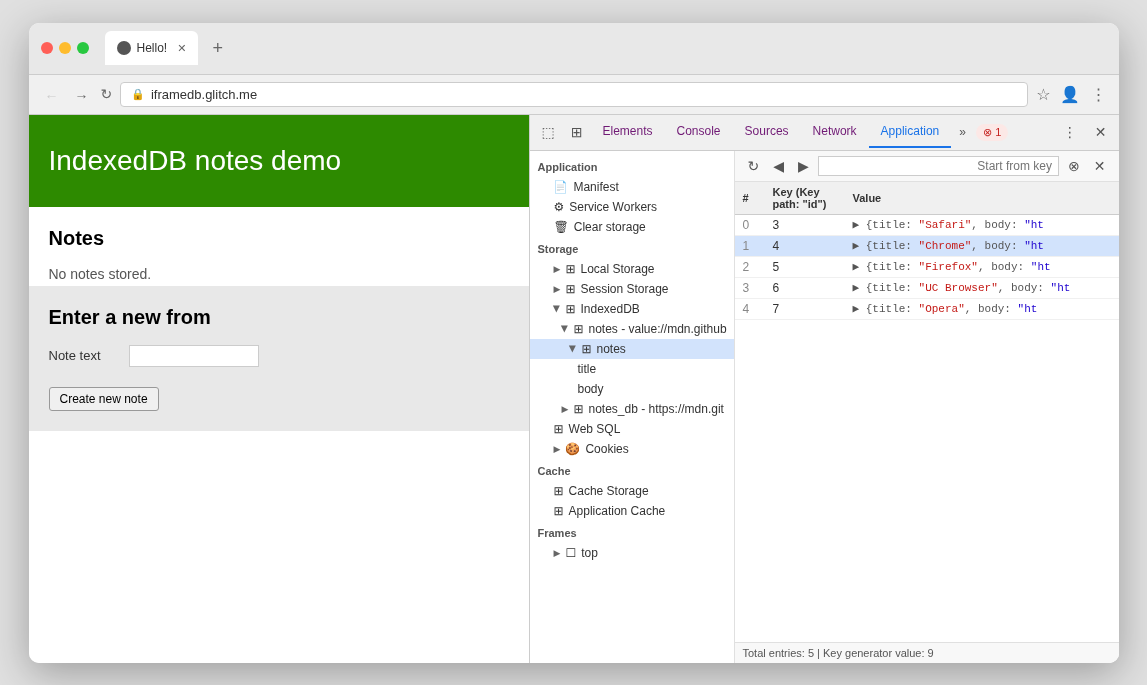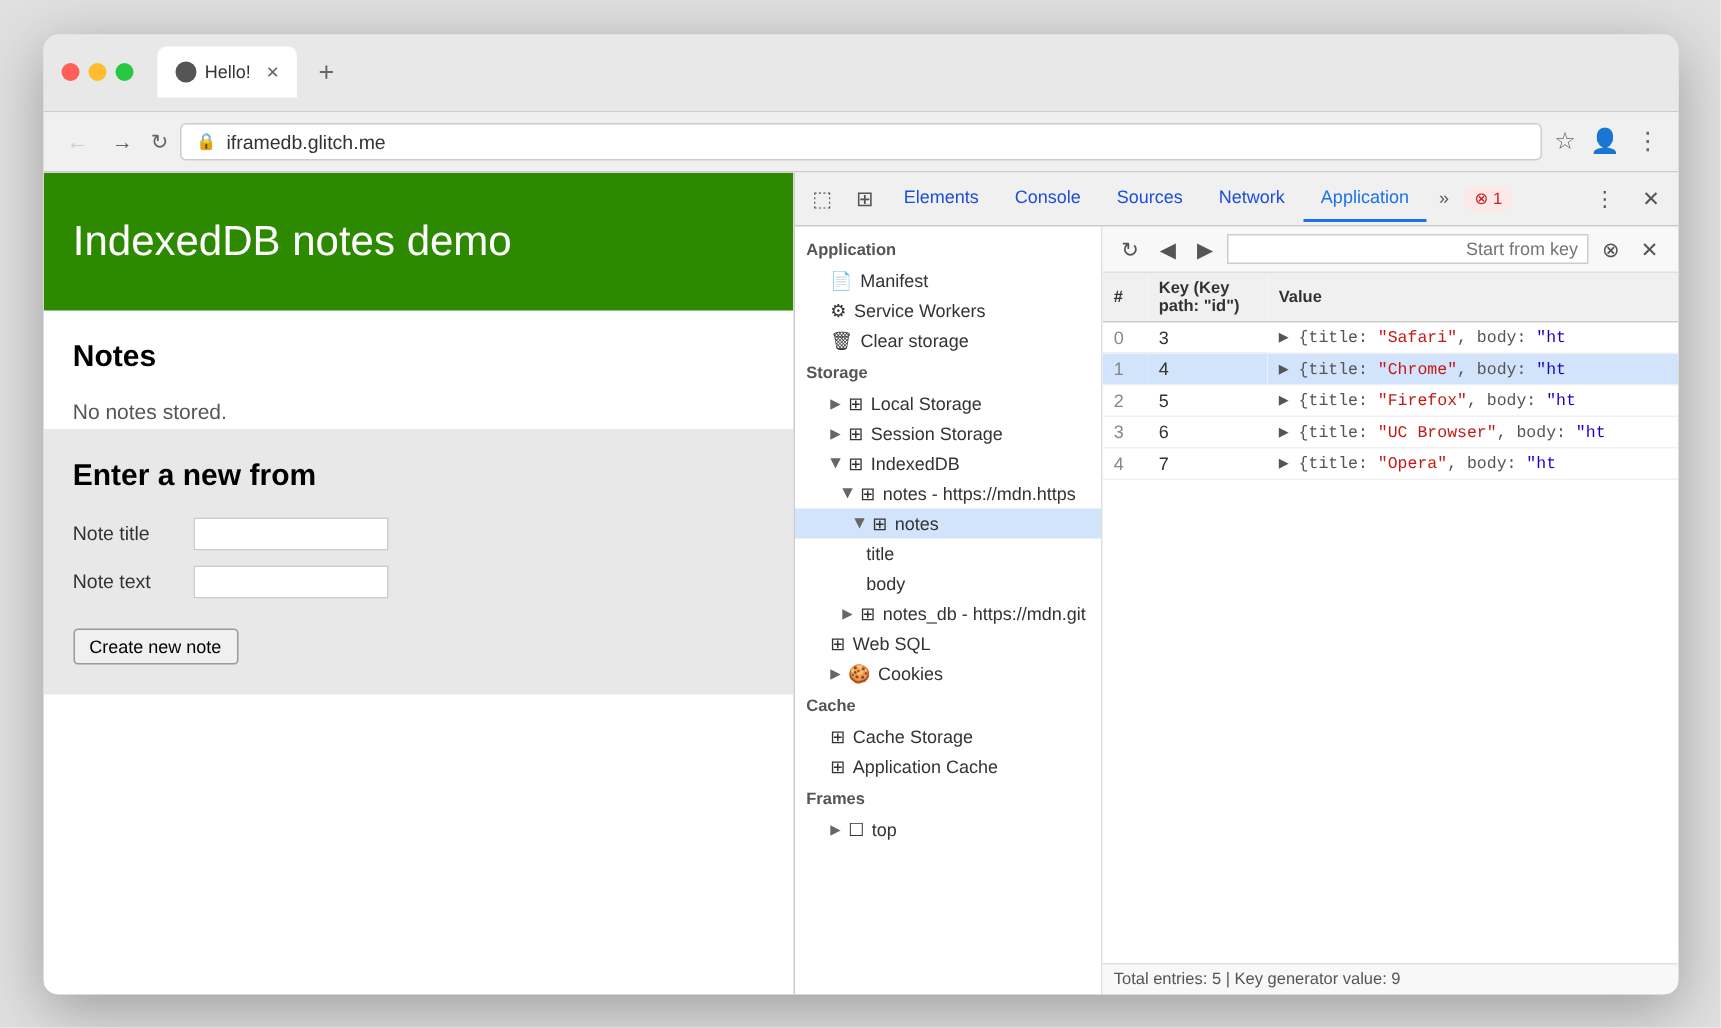--- a/index.html
+++ b/index.html
@@ -228,21 +228,21 @@
       background: none;
       border: none;
       color: #555;
       cursor: pointer;
       padding: 4px 8px;
       font-size: 14px;
     }
     .devtools-tab {
       padding: 8px 12px;
       font-size: 12px;
-      color: #1d4ed8;
+      color: #701a75;
       cursor: pointer;
       border-bottom: 2px solid transparent;
       white-space: nowrap;
     }
     .devtools-tab.active {
       color: #1a73e8;
       border-bottom: 2px solid #1a73e8;
     }
     .devtools-tab-more {
       padding: 4px 8px;
@@ -429,24 +429,20 @@
       <div class="page-header">
         <h1 class="page-title">IndexedDB notes demo</h1>
       </div>
       <div class="page-body">
         <div class="notes-section">
           <h2 class="notes-heading">Notes</h2>
           <p class="no-notes">No notes stored.</p>
         </div>
         <div class="new-note-section">
           <h2 class="new-note-heading">Enter a new from</h2>
-          <div class="form-row">
-            <label class="form-label">Note title</label>
-            <input class="form-input" type="text" style="">
-          </div>
           <div class="form-row">
             <label class="form-label">Note text</label>
             <input class="form-input" type="text" style="">
           </div>
           <button class="create-btn">Create new note</button>
         </div>
       </div>
     </div>
 
     <div class="devtools-panel">
@@ -499,21 +495,21 @@
             <span>Session Storage</span>
           </div>
           <div class="sidebar-item indented-1">
             <span class="expand-arrow expanded">▶</span>
             <span>⊞</span>
             <span>IndexedDB</span>
           </div>
           <div class="sidebar-item indented-2">
             <span class="expand-arrow expanded">▶</span>
             <span>⊞</span>
-            <span>notes - https://mdn.https</span>
+            <span>notes - value://mdn.github</span>
           </div>
           <div class="sidebar-item indented-3 selected">
             <span class="expand-arrow expanded">▶</span>
             <span>⊞</span>
             <span>notes</span>
           </div>
           <div class="sidebar-item indented-4">
             <span>title</span>
           </div>
           <div class="sidebar-item indented-4">

